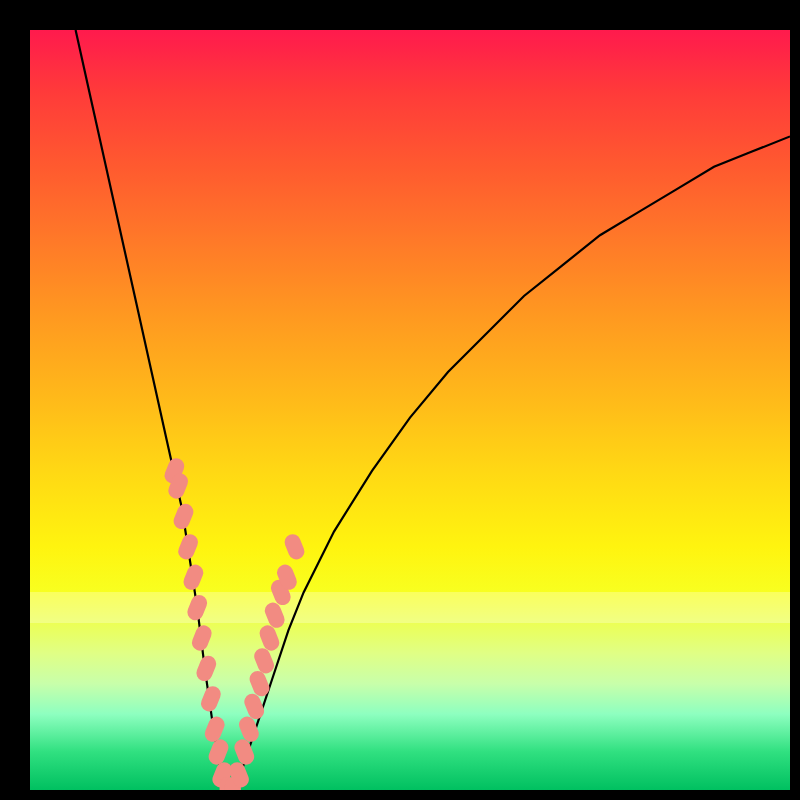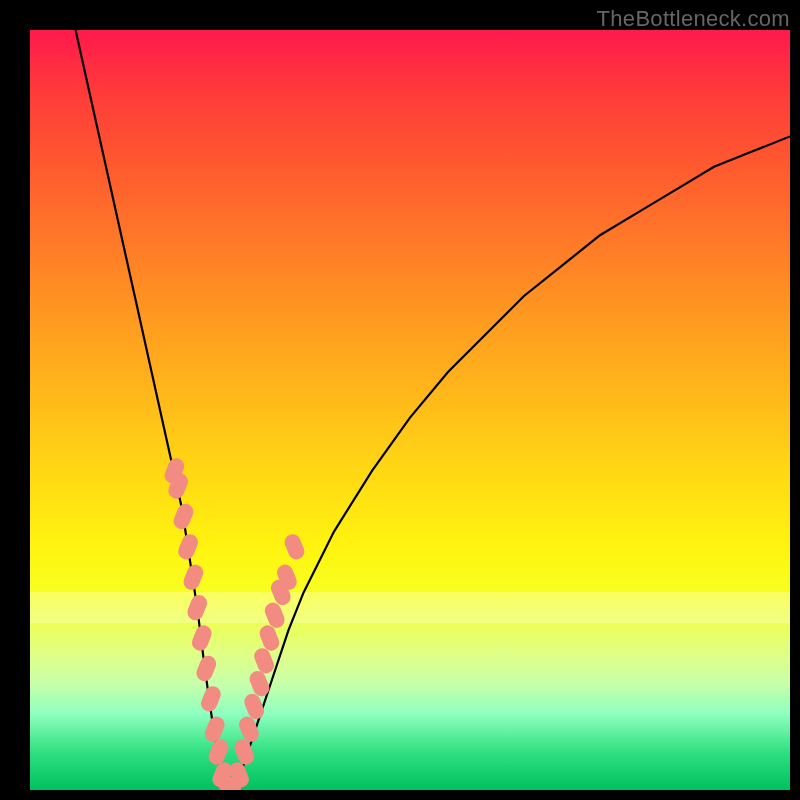--- a/index.html
+++ b/index.html
@@ -60,21 +60,20 @@
     position: absolute;
     left: 0; top: 0;
     width: 760px; height: 760px;
   }
 </style>
 </head>
 <body>
 
 <div class="frame">
 
-  <div class="watermark">TheBottleneck.com</div>
 
   <div class="plot">
 
     <div class="whiteband" id="whiteband" style="top: 562.4px; height: 30.4px;"></div>
 
     <svg class="curve" viewBox="0 0 760 760" preserveAspectRatio="none">
       <path id="curvePath" d="M45.6 0.0 L60.8 68.4 L76.0 136.8 L91.2 205.2 L106.4 273.6 L121.6 342.0 L136.8 410.4 L152.0 478.8 L167.2 577.6 L174.8 638.4 L182.4 691.6 L190.0 737.2 L197.6 760.0 L205.2 760.0 L212.8 737.2 L228.0 691.6 L243.2 646.0 L258.4 600.4 L273.6 562.4 L304.0 501.6 L342.0 440.8 L380.0 387.6 L418.0 342.0 L456.0 304.0 L494.0 266.0 L532.0 235.6 L570.0 205.2 L608.0 182.4 L646.0 159.6 L684.0 136.8 L722.0 121.6 L760.0 106.4" fill="none" stroke-width="2.2" stroke="#000000"></path>
       <g id="markers">
           <rect x="136.4" y="427.8" width="16" height="26" rx="8" ry="8" fill="#f28b82" stroke="#e06666" stroke-width="0" transform="rotate(22 144.4 440.8)"></rect>
           <rect x="140.2" y="443.0" width="16" height="26" rx="8" ry="8" fill="#f28b82" stroke="#e06666" stroke-width="0" transform="rotate(22 148.2 456.0)"></rect>

